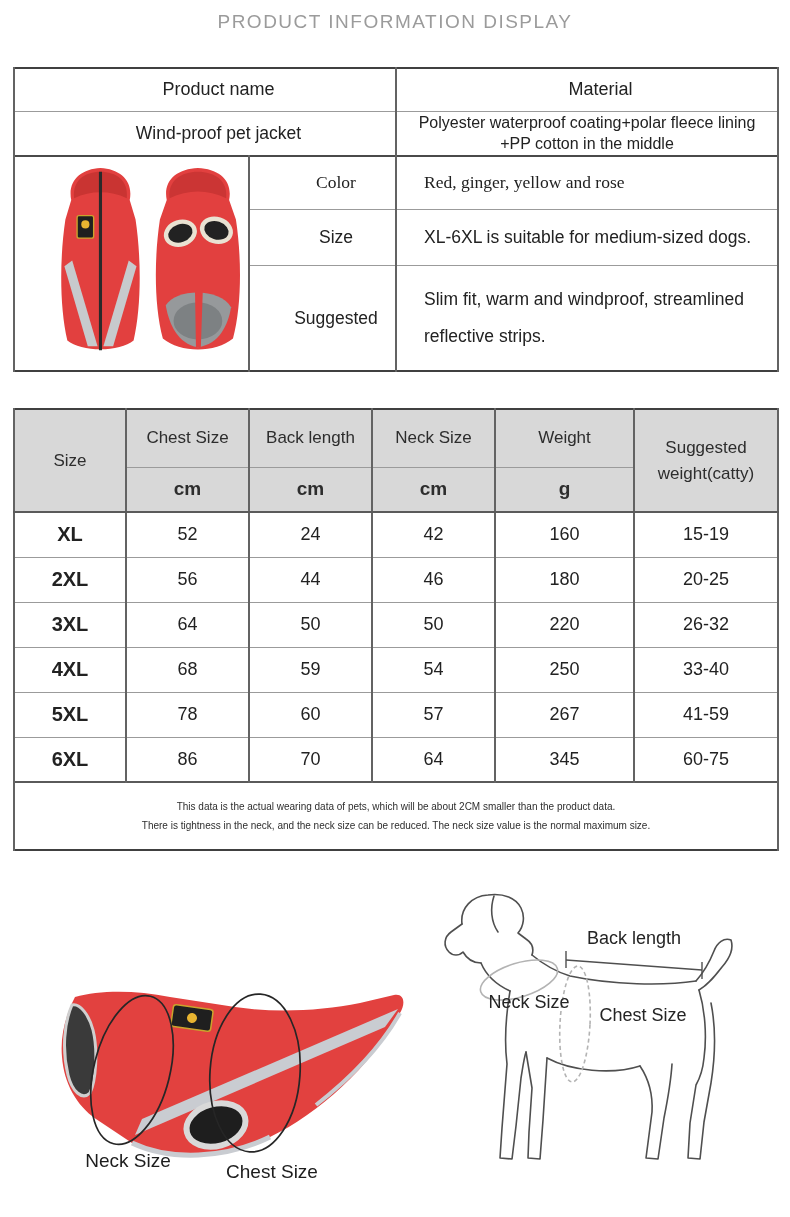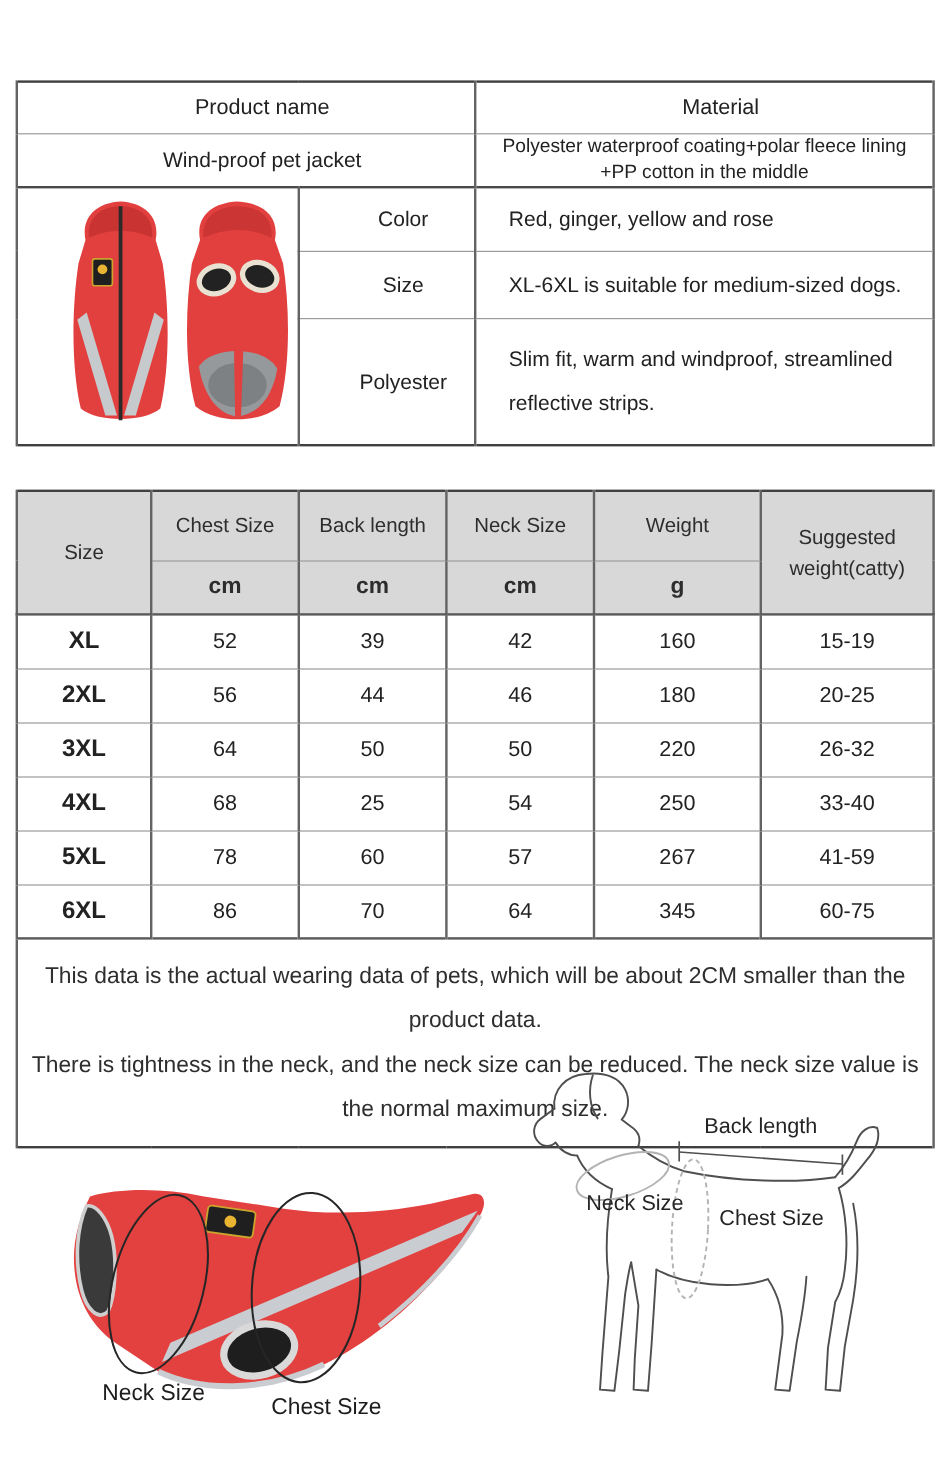--- a/index.html
+++ b/index.html
@@ -16,48 +16,49 @@
   .info-table { position:absolute; top:67px; left:13px; width:764px; border:2px solid #404040; }
   .info-table td { border:1px solid #9b9b9b; border-left:2px solid #636363; border-right:2px solid #636363;
                    vertical-align:middle; font-size:17.5px; color:#222;padding-left:27px; }
   .info-table .head td { height:43px; text-align:center; font-size:18px; }
   .info-table .vals td { height:45px; text-align:center; }
   .info-table td.mat { font-size:16px; line-height:1.35; padding:0 6px; }
   .info-table tr.imgrow td { border-top:2px solid #4a4a4a; }
   .img-cell { padding:2px; }
   .attr-label { text-align:center; font-size:18px; }
   .attr-value { text-align:left; padding-left:22px; padding-right:14px;margin-left:32px; }
-  tr.r-color td { height:52px; }
+  tr.r-color td { height:52px;font-family:Liberation Serif, serif; }
   tr.r-size td { height:55px; }
   tr.r-highlight td { height:103px; }
   td.hl { line-height:2.1; }
 
   
   .size-table { position:absolute; top:408px; left:13px; width:764px; border:2px solid #404040; }
   .size-table td { border:1px solid #9b9b9b; border-left:2px solid #636363; border-right:2px solid #636363;
                    text-align:center; vertical-align:middle; }
   .size-table tr.hdr1 td, .size-table tr.hdr2 td { background:#d8d8d8; color:#2d2d2d; }
   .size-table tr.hdr1 td { height:58px; font-size:17px; }
   .size-table tr.hdr2 td { height:45px; font-size:19px; font-weight:bold; border-bottom:2px solid #5a5a5a; }
   .size-table td.span2 { border-bottom:2px solid #5a5a5a; padding:0 10px; line-height:1.5; }
   .size-table tr.data td { height:45px; font-size:18px; }
   .size-table tr.data td.szc { font-weight:bold; font-size:20px;margin-left:16px; }
-  .size-table tr.note-row td { border-top:2px solid #5a5a5a; height:68px; font-size:19px;
-                               color:#2e2e2e; line-height:1.95; padding:12px 8px; }
+  .size-table tr.note-row td { border-top:2px solid #5a5a5a; height:68px; font-size:10px;
+                               color:#2e2e2e; line-height:1.95; padding:0 8px; }
 
   
   .jacket-illustration { position:absolute; left:20px; top:935px; }
   .dog-diagram { position:absolute; left:415px; top:888px; }
   svg text { font-family:"Liberation Sans", sans-serif; }
 </style>
 </head>
 <body>
 
 <div class="page">
 
+  <div class="title">PRODUCT INFORMATION DISPLAY</div>
 
   <table class="info-table">
     <colgroup>
         <col style="width:235px">
         <col style="width:147px">
         <col style="width:382px">
       </colgroup>
     <tbody>
         <tr class="head">
       <td colspan="2">Product name</td>
@@ -90,21 +91,21 @@
         </svg>
       </td>
       <td class="attr-label">Color</td>
       <td class="attr-value">Red, ginger, yellow and rose</td>
     </tr>
     <tr class="r-size">
       <td class="attr-label">Size</td>
       <td class="attr-value">XL-6XL is suitable for medium-sized dogs.</td>
     </tr>
     <tr class="r-highlight">
-      <td class="attr-label">Polyester</td>
+      <td class="attr-label">Suggested</td>
       <td class="attr-value hl">Slim fit, warm and windproof, streamlined reflective strips.</td>
     </tr>
   </tbody>
     </table>
 
   <table class="size-table">
     <colgroup>
         <col style="width:112px">
         <col style="width:123px">
         <col style="width:123px">
@@ -123,21 +124,21 @@
     </tr>
     <tr class="hdr2">
       <td>cm</td>
       <td>cm</td>
       <td>cm</td>
       <td>g</td>
     </tr>
     <tr class="data">
       <td class="szc">XL</td>
       <td>52</td>
-      <td>39</td>
+      <td>24</td>
       <td>42</td>
       <td>160</td>
       <td>15-19</td>
     </tr>
     <tr class="data">
       <td class="szc">2XL</td>
       <td>56</td>
       <td>44</td>
       <td>46</td>
       <td>180</td>
@@ -147,21 +148,21 @@
       <td class="szc">3XL</td>
       <td>64</td>
       <td>50</td>
       <td>50</td>
       <td>220</td>
       <td>26-32</td>
     </tr>
     <tr class="data">
       <td class="szc">4XL</td>
       <td>68</td>
-      <td>25</td>
+      <td>59</td>
       <td>54</td>
       <td>250</td>
       <td>33-40</td>
     </tr>
     <tr class="data">
       <td class="szc">5XL</td>
       <td>78</td>
       <td>60</td>
       <td>57</td>
       <td>267</td>

